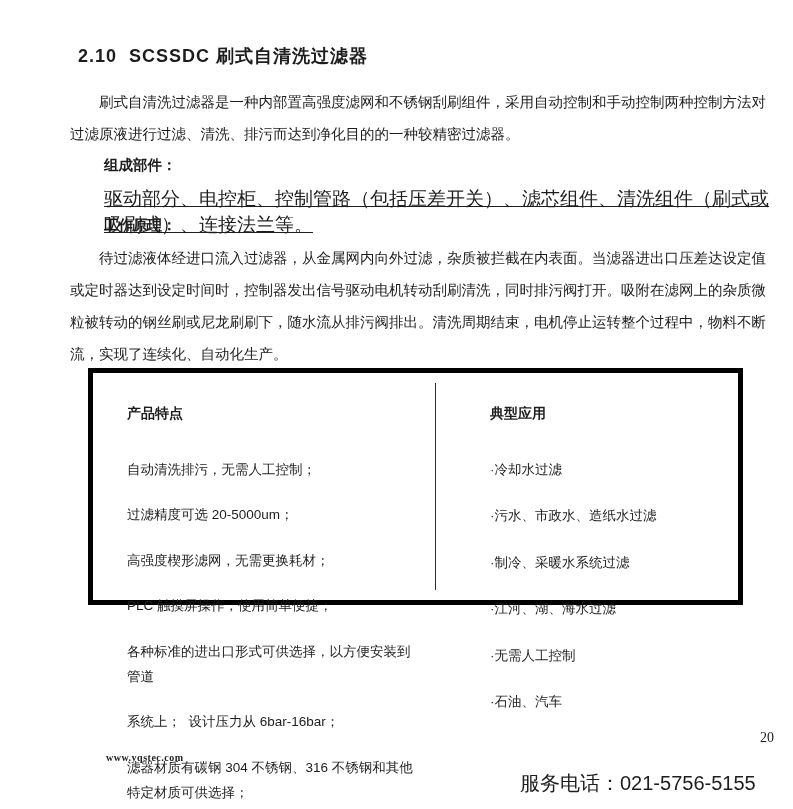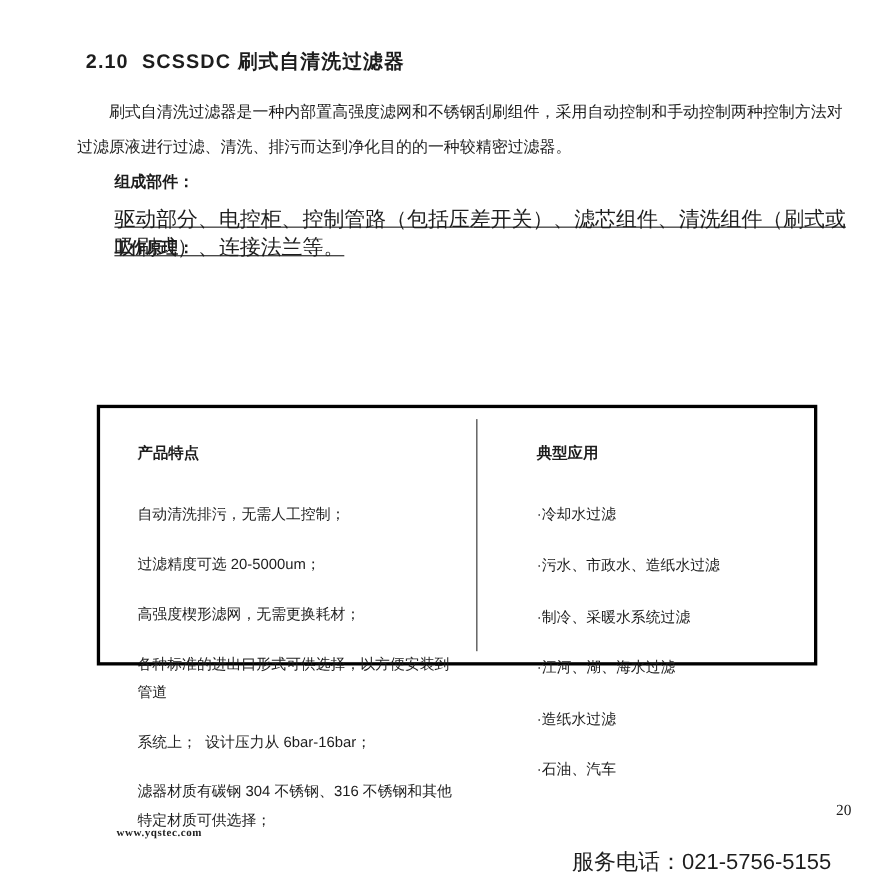--- a/index.html
+++ b/index.html
@@ -48,21 +48,21 @@
     font-size: 19px;
     top: 156px;
     text-decoration: underline;
   }
   .spec-table {
     position: absolute;
     left: 68px;
     top: 348px;
     width: 655px;
     height: 237px;
-    border: 3px solid #000000;
+    border: 5px solid #000000;
     display: flex;
   }
   .cell { padding: 10px 10px 8px 14px; }
   .cell-left  { width: 332px; }
   .cell-right { flex: 1; border-left: 1px solid #2b2b2b; padding-left: 44px; }
   .cell-header {
     font-size: 14px;
     font-weight: bold;
     line-height: 20px;
     margin-bottom: 14px;
@@ -108,38 +108,40 @@
 <div class="page">
 
   <h1 class="doc-title">2.10  SCSSDC 刷式自清洗过滤器</h1>
 
   <p class="para intro-para">刷式自清洗过滤器是一种内部置高强度滤网和不锈钢刮刷组件，采用自动控制和手动控制两种控制方法对过滤原液进行过滤、清洗、排污而达到净化目的的一种较精密过滤器。</p>
 
   <h2 class="subhead subhead-components">组成部件：</h2>
   <p class="body-line">驱动部分、电控柜、控制管路（包括压差开关）、滤芯组件、清洗组件（刷式或吸刷式）、连接法兰等。</p>
 
   <h2 class="subhead subhead-principle">工作原理：</h2>
+  <p class="para principle-para">待过滤液体经进口流入过滤器，从金属网内向外过滤，杂质被拦截在内表面。当滤器进出口压差达设定值或定时器达到设定时间时，控制器发出信号驱动电机转动刮刷清洗，同时排污阀打开。吸附在滤网上的杂质微粒被转动的钢丝刷或尼龙刷刷下，随水流从排污阀排出。清洗周期结束，电机停止运转整个过程中，物料不断流，实现了连续化、自动化生产。</p>
 
   <div class="spec-table">
     <div class="cell cell-left">
       <div class="cell-header">产品特点</div>
       <div class="feat-item">自动清洗排污，无需人工控制；</div>
       <div class="feat-item">过滤精度可选 20-5000um；</div>
       <div class="feat-item">高强度楔形滤网，无需更换耗材；</div>
+      <div class="feat-item">PLC 触摸屏操作，使用简单便捷；</div>
       <div class="feat-item">各种标准的进出口形式可供选择，以方便安装到管道</div>
       <div class="feat-item">系统上；  设计压力从 6bar-16bar；</div>
       <div class="feat-item">滤器材质有碳钢 304 不锈钢、316 不锈钢和其他特定材质可供选择；</div>
     </div>
     <div class="cell cell-right">
       <div class="cell-header">典型应用</div>
       <div class="app-item">·冷却水过滤</div>
       <div class="app-item">·污水、市政水、造纸水过滤</div>
       <div class="app-item">·制冷、采暖水系统过滤</div>
       <div class="app-item">·江河、湖、海水过滤</div>
-      <div class="app-item">·造纸水过滤</div>
+      <div class="app-item">·无需人工控制</div>
       <div class="app-item">·石油、汽车</div>
     </div>
   </div>
 
   <div class="page-number">20</div>
   <div class="footer-website">www.yqstec.com</div>
   <div class="footer-phone">服务电话：021-5756-5155</div>
 
 </div>
 

